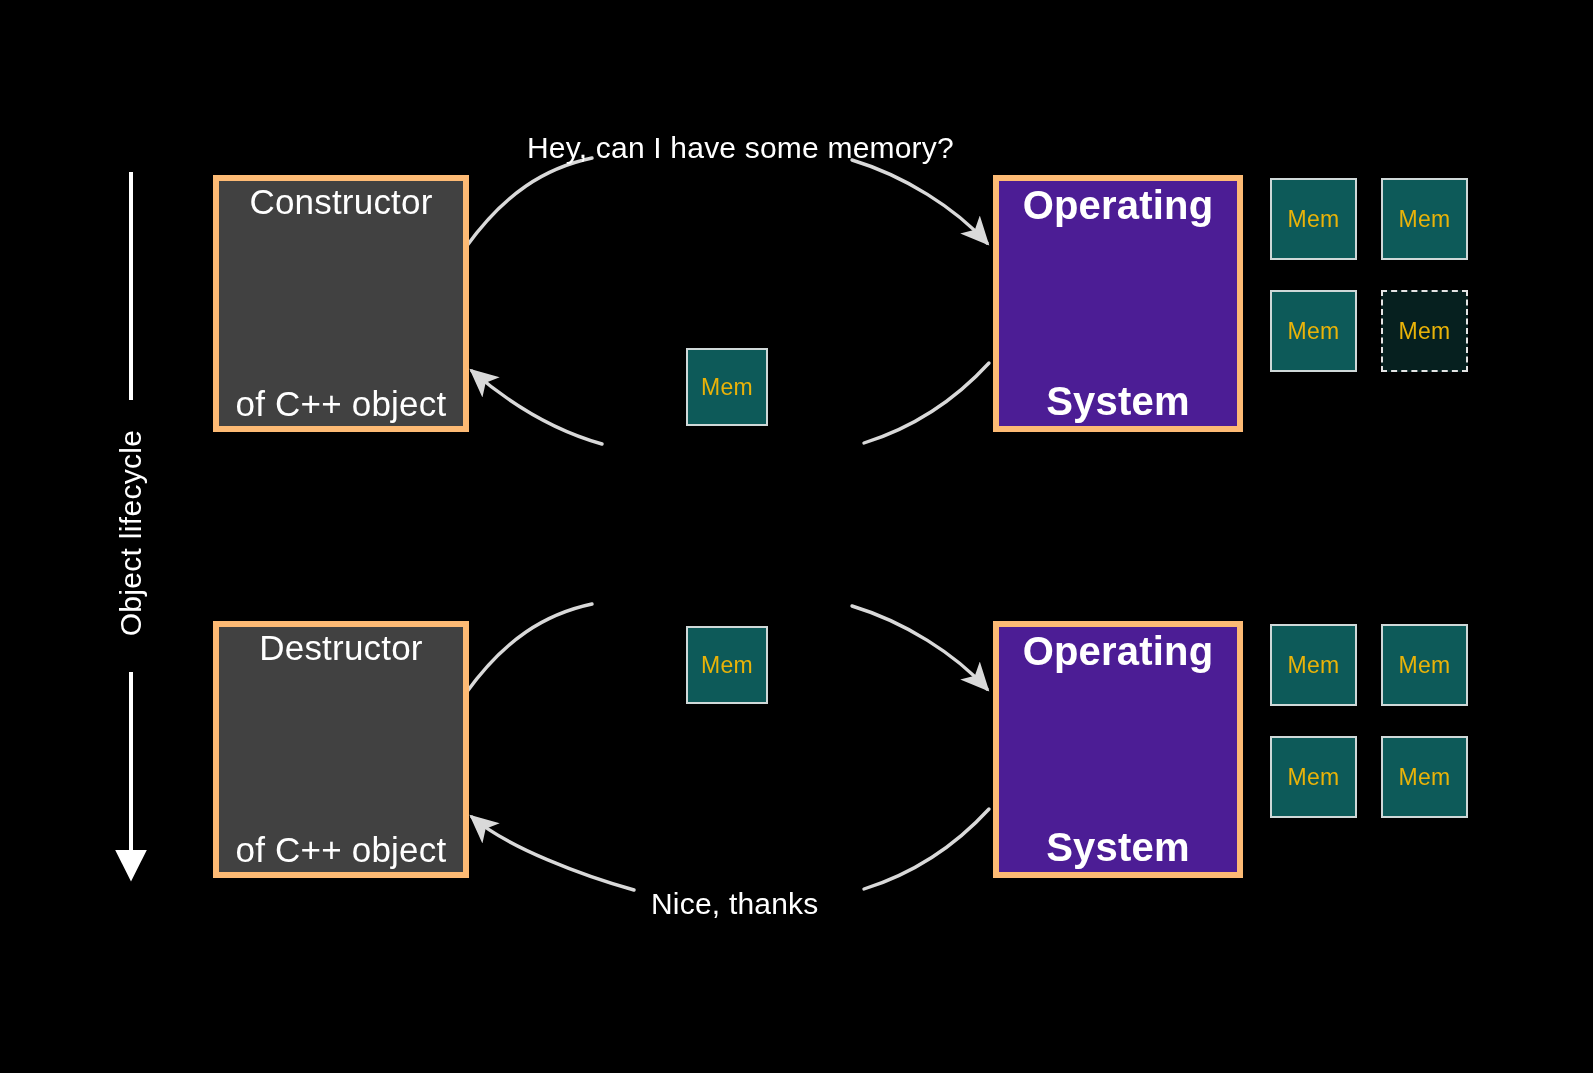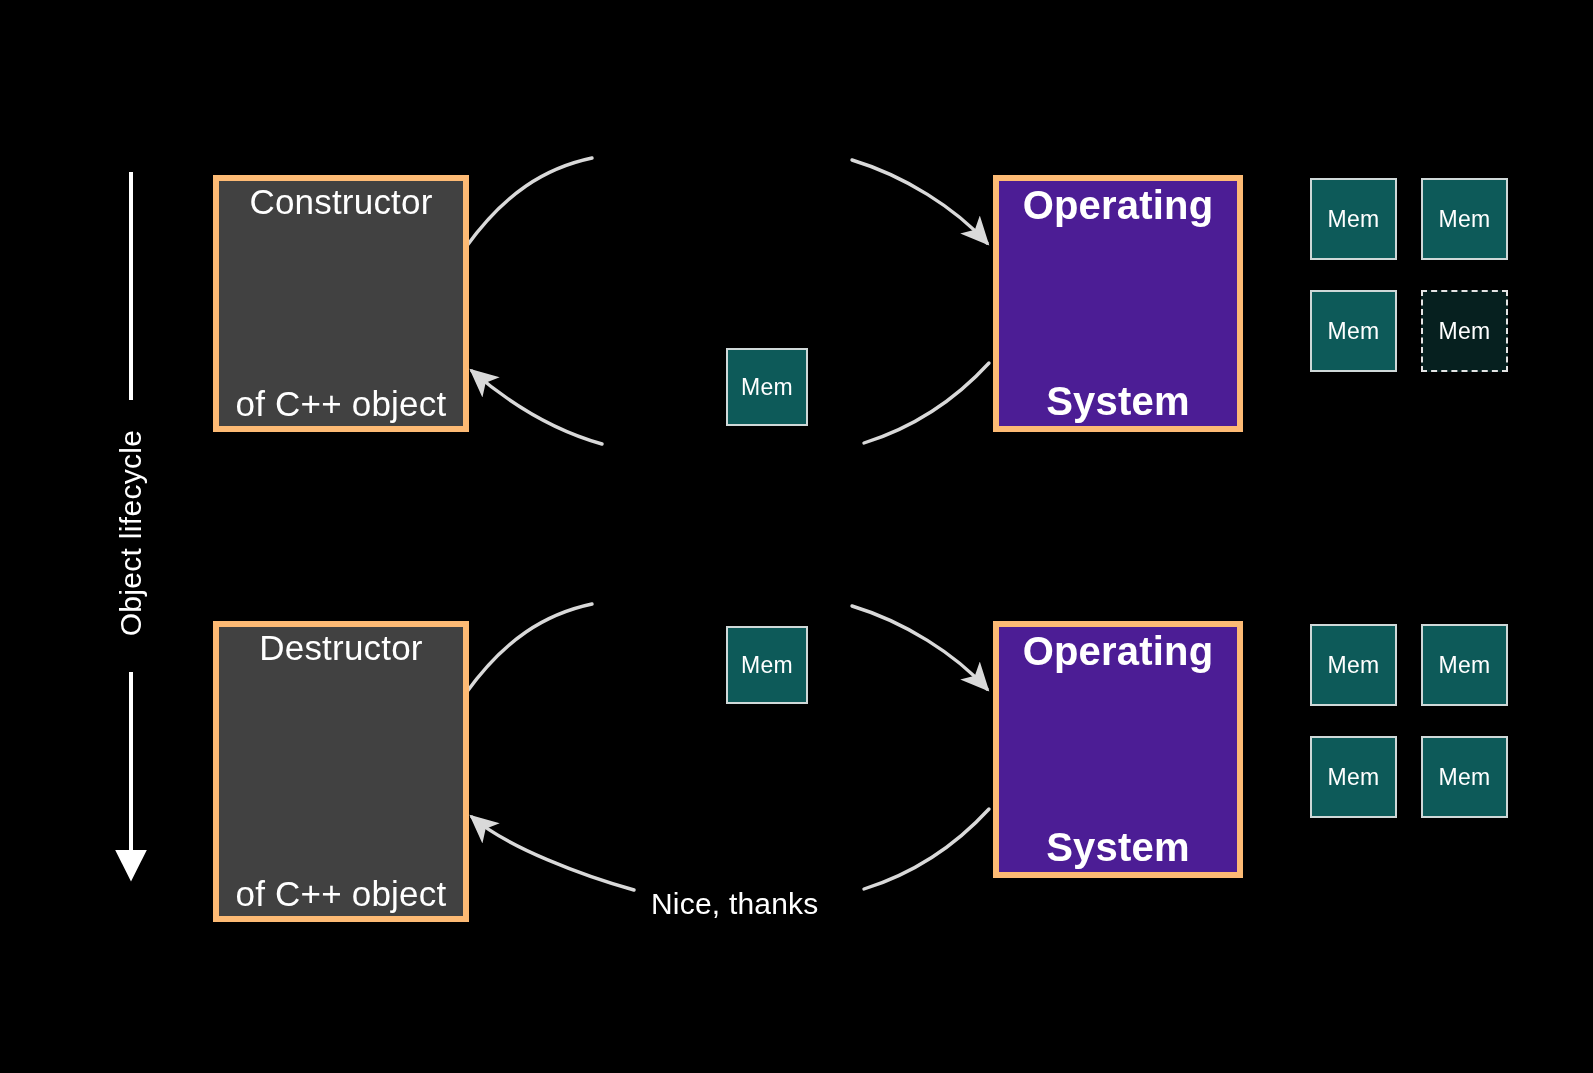--- a/index.html
+++ b/index.html
@@ -63,25 +63,24 @@
 
   
   .mem-chip {
     position: absolute;
     box-sizing: border-box;
     display: flex;
     align-items: center;
     justify-content: center;
     background: #0d5a59;
     border: 2px solid #cfd8d8;
-    color: #ffffff;
+    color: #eab308;
     font-size: 23px;
     font-weight: 400;
     letter-spacing: 0.3px;
-    margin-left: 40px;
   }
   .mem-chip.empty {
     background: #06201f;
     border: 2px dashed #e4e4e4;
   }
 
   
   .speech-label {
     position: absolute;
     color: #ffffff;
@@ -145,20 +144,21 @@
     </g>
   </svg>
 
   <div id="lifecycle-caption" style="left:131px; top:536px; width:260px; margin-left:-130px; margin-top:-20px; text-align:center;">Object lifecycle</div>
 
   <div class="node actor-box actor-grey" style="left:213px; top:175px; width:256px; height:257px; flex-direction:column;">
     <span>Constructor</span>
     <span>of C++ object</span>
   </div>
 
+  <div class="speech-label" style="left:527px; top:131px;">Hey, can I have some memory?</div>
 
   <div class="mem-chip" style="left:686px; top:348px; width:82px; height:78px;">
     <span>Mem</span>
   </div>
 
 
   <div class="node actor-box actor-olive" style="left:993px; top:175px; width:250px; height:257px; flex-direction:column;">
     <span>Operating</span>
     <span>System</span>
   </div>
@@ -169,21 +169,21 @@
   <div class="mem-chip" style="left:1381px; top:178px; width:87px; height:82px;">
     <span>Mem</span>
   </div>
   <div class="mem-chip" style="left:1270px; top:290px; width:87px; height:82px;">
     <span>Mem</span>
   </div>
   <div class="mem-chip empty" style="left:1381px; top:290px; width:87px; height:82px;">
     <span>Mem</span>
   </div>
 
-  <div class="node actor-box actor-grey" style="left:213px; top:621px; width:256px; height:301px; flex-direction:column;">
+  <div class="node actor-box actor-grey" style="left:213px; top:621px; width:256px; height:257px; flex-direction:column;">
     <span>Destructor</span>
     <span>of C++ object</span>
   </div>
 
 
   <div class="mem-chip" style="left:686px; top:626px; width:82px; height:78px;">
     <span>Mem</span>
   </div>
 
   <div class="speech-label" style="left:651px; top:887px;">Nice, thanks</div>

